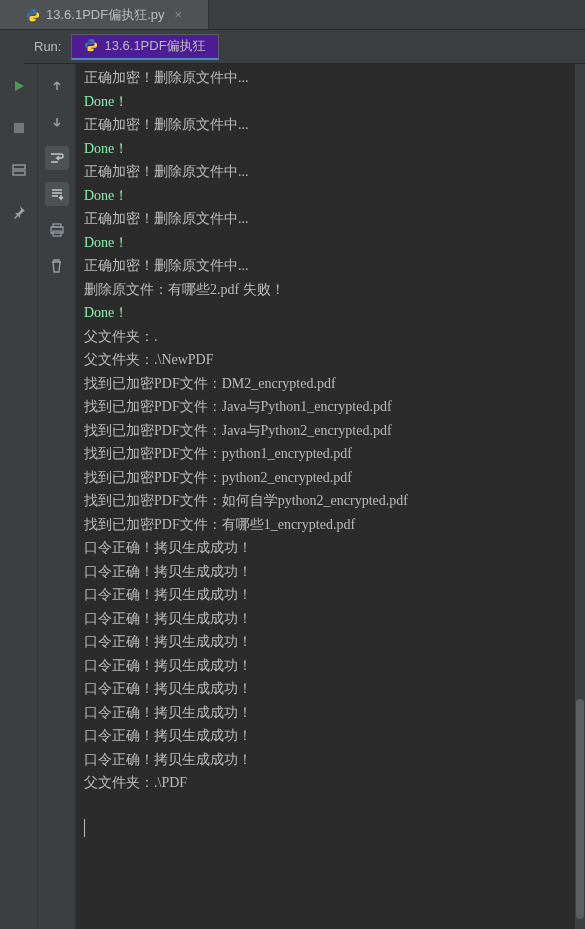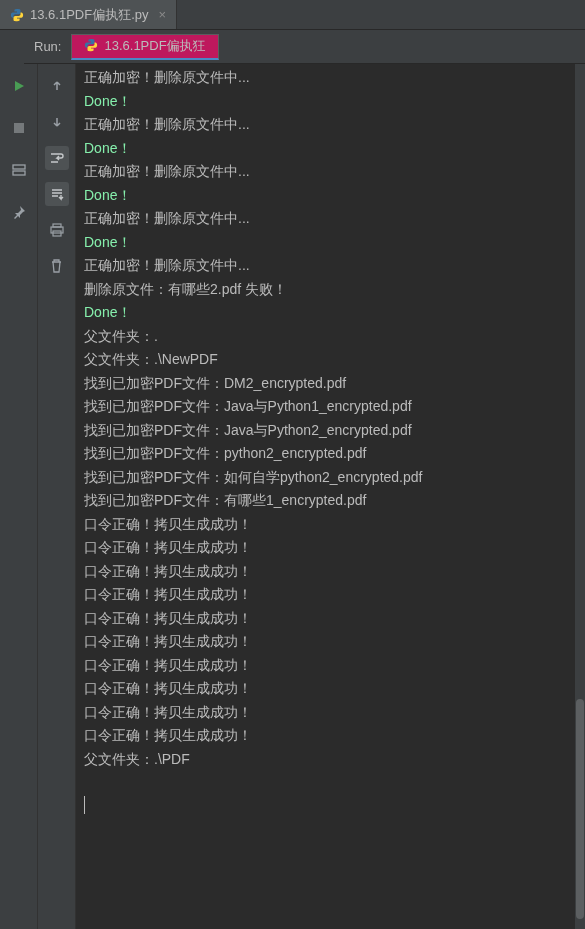--- a/index.html
+++ b/index.html
@@ -16,21 +16,21 @@
     background: #3c3f41;
     height: 30px;
     display: flex;
     align-items: stretch;
     border-bottom: 1px solid #282828;
   }
   .file-tab {
     background: #4e5254;
     display: flex;
     align-items: center;
-    padding: 0 10px;
+    padding: 0 26px;
     gap: 6px;
     color: #bbbbbb;
     border-right: 1px solid #323232;
   }
   .file-tab .py-icon {
     width: 14px; height: 14px;
     display: inline-block;
   }
   .file-tab .close-x {
     color: #8a8a8a;
@@ -44,21 +44,21 @@
     align-items: center;
     border-bottom: 1px solid #282828;
     margin-left: 24px;
   }
   .run-label {
     color: #bbbbbb;
     padding: 0 10px;
     font-size: 13px;
   }
   .run-tab {
-    background: #be185d;
+    background: #4c1d95;
     display: flex;
     align-items: center;
     padding: 0 12px;
     height: 26px;
     gap: 6px;
     border: 1px solid #5a5d5f;
     border-bottom: 2px solid #4a88c7;
   }
   .main-area {
     display: flex;
@@ -93,21 +93,21 @@
     color: #9aa0a6;
   }
   .icon-btn-active {
     background: #4e5254;
     border-radius: 3px;
   }
   .console {
     flex: 1;
     background: #2b2b2b;
     padding: 2px 8px 1px 8px;
-    font-family: Liberation Sans, sans-serif;
+    font-family: Liberation Serif, serif;
     font-size: 14px;
     line-height: 23.5px;
     overflow-y: auto;
     color: #bbbbbb;
     position: relative;
   }
   .console .line { white-space: pre; }
   .console .green { color: #86efac; }
   .cursor {
     display: inline-block;
@@ -236,20 +236,21 @@
       <div class="line ">正确加密！删除原文件中...</div>
       <div class="line green">Done！</div>
       <div class="line ">正确加密！删除原文件中...</div>
       <div class="line ">删除原文件：有哪些2.pdf 失败！</div>
       <div class="line green">Done！</div>
       <div class="line ">父文件夹：.</div>
       <div class="line ">父文件夹：.\NewPDF</div>
       <div class="line ">找到已加密PDF文件：DM2_encrypted.pdf</div>
       <div class="line ">找到已加密PDF文件：Java与Python1_encrypted.pdf</div>
       <div class="line ">找到已加密PDF文件：Java与Python2_encrypted.pdf</div>
+      <div class="line ">找到已加密PDF文件：python1_encrypted.pdf</div>
       <div class="line ">找到已加密PDF文件：python2_encrypted.pdf</div>
       <div class="line ">找到已加密PDF文件：如何自学python2_encrypted.pdf</div>
       <div class="line ">找到已加密PDF文件：有哪些1_encrypted.pdf</div>
       <div class="line ">口令正确！拷贝生成成功！</div>
       <div class="line ">口令正确！拷贝生成成功！</div>
       <div class="line ">口令正确！拷贝生成成功！</div>
       <div class="line ">口令正确！拷贝生成成功！</div>
       <div class="line ">口令正确！拷贝生成成功！</div>
       <div class="line ">口令正确！拷贝生成成功！</div>
       <div class="line ">口令正确！拷贝生成成功！</div>

